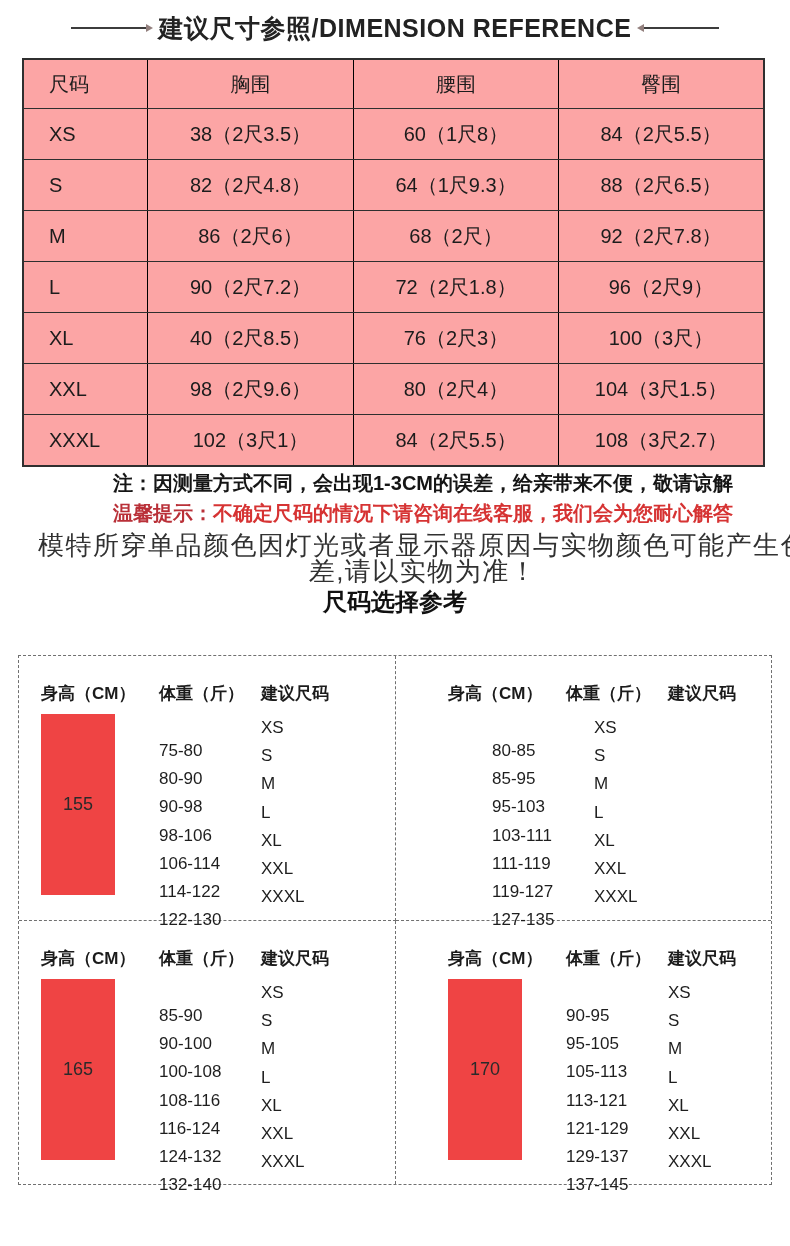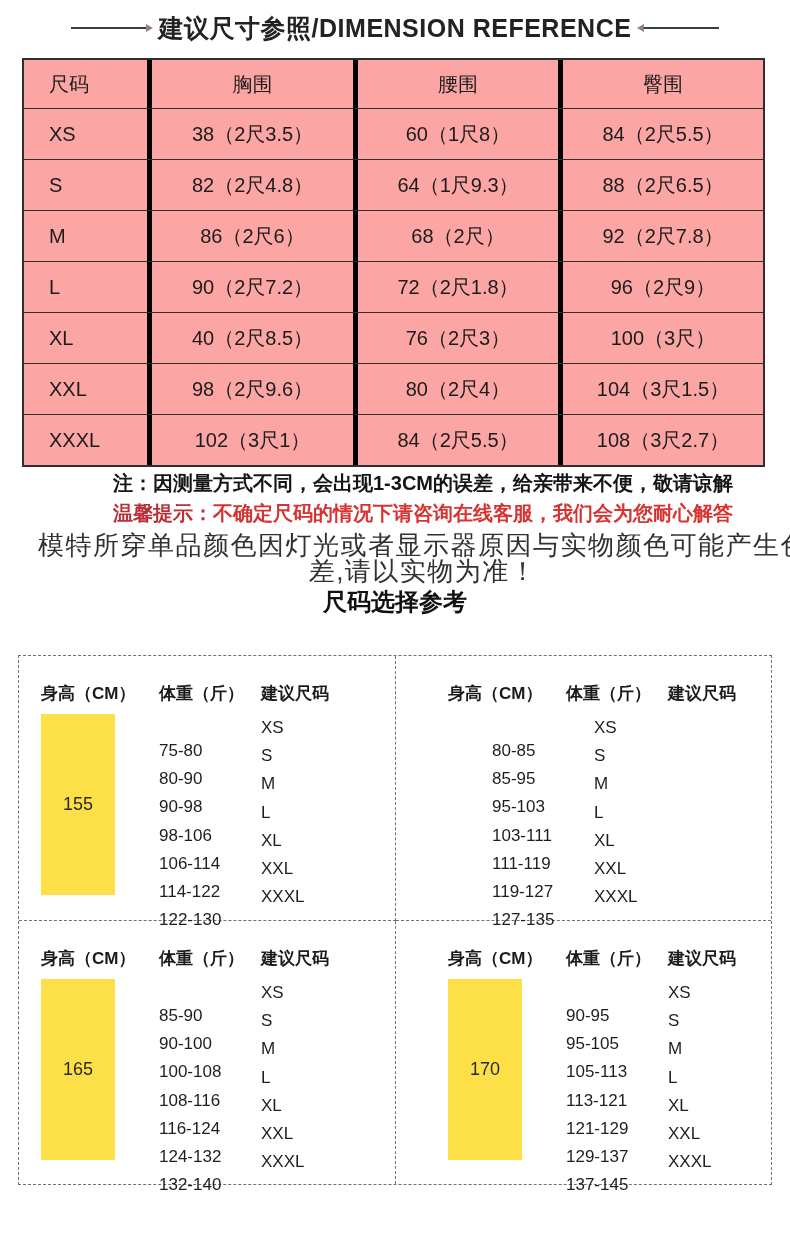--- a/index.html
+++ b/index.html
@@ -21,21 +21,21 @@
   .title-text{font-size:25px;font-weight:bold;color:#222;letter-spacing:.5px;}
   
   .tbl{
     position:absolute;top:58px;left:22px;width:743px;
     border:2px solid #2f2f2f;box-sizing:border-box;background:#fca5a5;
   }
   .tr{display:flex;height:50px;border-top:1px solid #2f2f2f;}
   .tr.head{height:48px;border-top:none;}
   .td{
     display:flex;align-items:center;justify-content:center;
-    border-left:5px solid #000000;box-sizing:border-box;
+    border-left:1px solid #000000;box-sizing:border-box;
     font-size:20px;font-weight:500;color:#1c1c1c;
   }
   .td.c0{width:123px;border-left:none;justify-content:flex-start;padding-left:25px;}
   .td.c1{width:206px;}
   .td.c2{width:205px;}
   .td.c3{flex:1;}
   
   .note{position:absolute;left:0;width:100%;text-align:center;line-height:26px;padding-left:28px;}
   .note1{top:470px;font-size:20px;font-weight:bold;color:#151515;}
   .note2{top:500px;font-size:20px;font-weight:bold;}
@@ -52,21 +52,21 @@
   .panel{box-sizing:border-box;padding:26px 0 0 22px;}
   .panel.q0{border-right:1px dashed #707070;border-bottom:1px dashed #707070;}
   .panel.q1{border-bottom:1px dashed #707070;}
   .panel.q2{border-right:1px dashed #707070;}
   .panel.right{padding-left:52px;}
   .phead{display:flex;font-size:17px;font-weight:bold;color:#1b1b1b;}
   .phead .h0{width:118px;}
   .phead .h1{width:102px;}
   .pbody{display:flex;margin-top:9px;}
   .hblock{
-    width:74px;height:181px;background:#fde047;
+    width:74px;height:181px;background:#ef4444;
     display:flex;align-items:center;justify-content:center;
     font-size:18px;color:#2a2a2a;
   }
   .rows{margin-left:44px;}
   .wrow{display:flex;align-items:center;height:28.2px;font-size:17px;color:#1e1e1e;}
   .wrow .w{width:102px;margin-top:46px;}
 </style>
 </head>
 <body>
 

